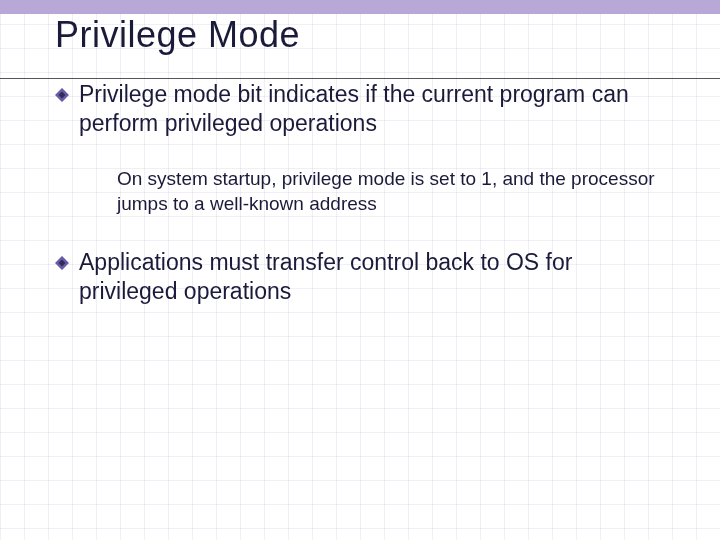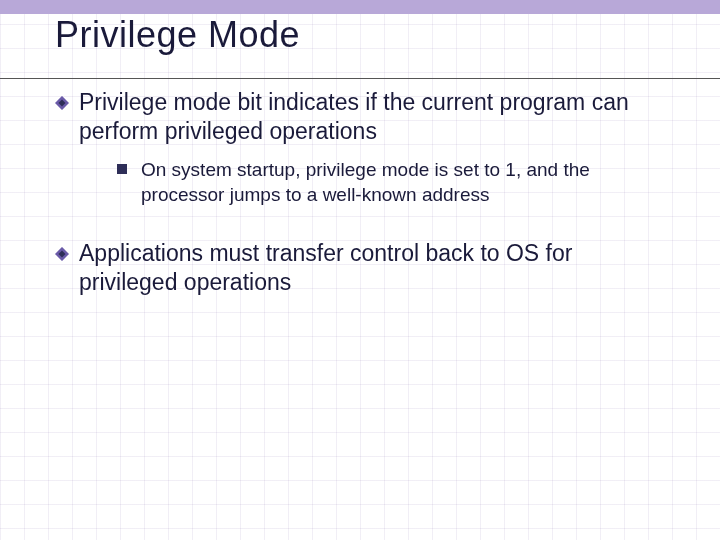--- a/index.html
+++ b/index.html
@@ -43,21 +43,21 @@
   .title-underline {
     position: absolute;
     left: 0;
     right: 0;
     top: 78px;
     height: 1px;
     background: #555;
     z-index: 2;
   }
   .body-list {
-    margin-top: 32px;
+    margin-top: 24px;
   }
   .top-item {
     display: flex;
     align-items: flex-start;
     margin-bottom: 14px;
   }
   .top-bullet {
     flex: 0 0 auto;
     margin-right: 10px;
     margin-top: 8px;
@@ -69,20 +69,21 @@
     color: #1a1a3a;
   }
   .sub-list {
     margin-top: 10px;
     margin-left: 38px;
   }
   .sub-item {
     display: flex;
     align-items: flex-start;
     margin-bottom: 6px;
+    flex-direction: column;
   }
   .sub-bullet {
     flex: 0 0 10px;
     height: 10px;
     background: #2e2e58;
     margin-right: 14px;
     margin-top: 7px;
   }
   .sub-text {
     font-size: 19px;

